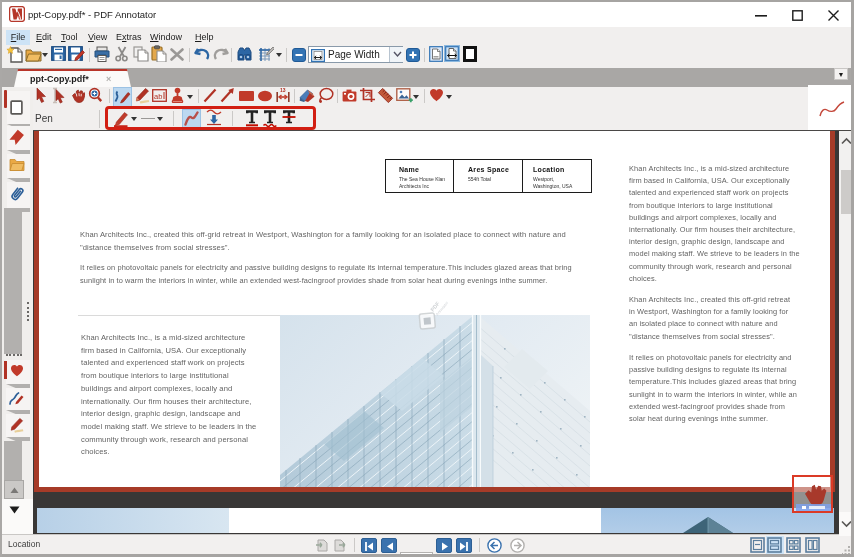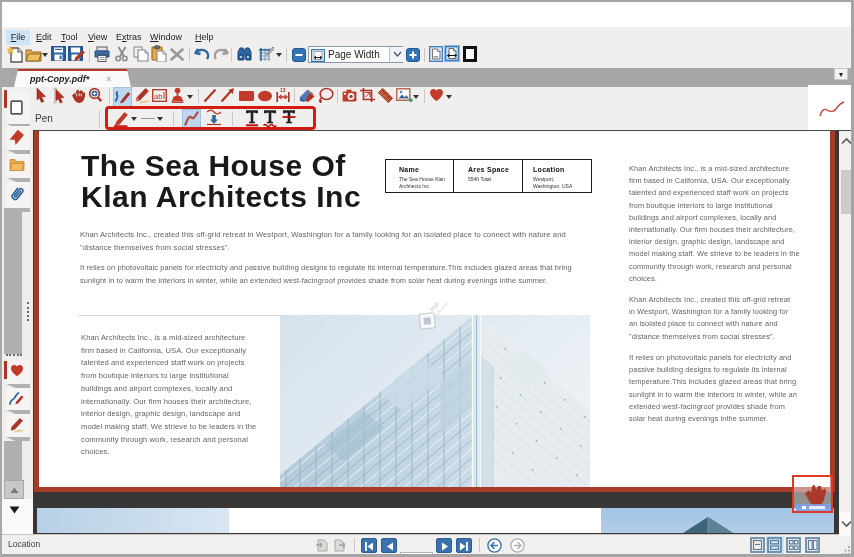--- a/index.html
+++ b/index.html
@@ -11,21 +11,21 @@
 #title-text { position:absolute; left:26px; top:7px; font-size:9.5px; color:#1c1c1c; }
 
 #menubar { position:absolute; left:0; top:25px; width:100%; height:18px; background:#f1efee; font-size:9px; color:#1c1c1c; }
 .mi { position:absolute; top:3px; height:28px; line-height:14px; }
 .mi u { text-decoration:underline; }
 
 #toolbar1, #toolbar2, #toolbar3 { position:absolute; left:-2px; top:-2px; width:0; height:0; }
 .barbg { position:absolute; left:0; width:100%; background:#f1efee; }
 
 #tabbar { position:absolute; left:0; top:66px; width:100%; height:19px; background:#a9a7a5; }
-#doctab { position:absolute; left:12px; top:1px; width:117px; height:18px; background:#fbfaf9; border-top:2px solid #b8352a; border-radius:5px 5px 0 0; clip-path:polygon(0 100%, 4px 0, calc(100% - 4px) 0, 100% 100%);font-style:italic; }
+#doctab { position:absolute; left:12px; top:1px; width:117px; height:18px; background:#fbfaf9; border-top:2px solid #b8352a; border-radius:5px 5px 0 0; clip-path:polygon(0 100%, 4px 0, calc(100% - 4px) 0, 100% 100%); }
 #doctab span { position:absolute; left:16px; top:3px; font-size:9px; font-weight:bold; color:#1c1c1c; }
 #doctab .x { position:absolute; left:92px; top:3px; font-size:9px; color:#b0aeac; font-weight:bold; }
 #tabmenu { position:absolute; left:832px; top:66px; width:14px; height:12px; background:#f4f2f1; border:1px solid #c9c7c5; font-size:7px; color:#1c1c1c; text-align:center; line-height:11px; }
 
 
 
 #penlabel { position:absolute; left:33px; top:111px; font-size:10px; color:#3a3a3a; }
 #redbox { position:absolute; left:103px; top:103.5px; width:211px; height:24px; border:3px solid #d21e12; border-radius:4px; }
 #strokeprev { position:absolute; left:806px; top:83px; width:46px; height:46.5px; background:#fff; }
 #darkline { position:absolute; left:31px; top:127.5px; width:819px; height:1.5px; background:#4a4846; }
@@ -47,20 +47,37 @@
 
 #statusbar { position:absolute; left:-2px; top:532px; width:856px; height:20px; background:#f2f0ef; border-top:1px solid #c9c7c5; }
 #statusbar .modified { position:absolute; left:8px; top:4px; font-size:8.5px; color:#3c3c3c; }
 #winbottom { position:absolute; left:-2px; top:551.5px; width:856px; height:3.5px; background:#a6a4a2; }
 .navbtn { position:absolute; top:3px; width:16px; height:15px; background:#3a72ae; border-radius:2px; border:1px solid #2d5f94; }
 #pageno { position:absolute; left:400px; top:17px; width:33px; height:15px; background:#fff; border:1px solid #b4b2b0; font-size:8.5px; color:#222; text-align:center; line-height:14px; }
 </style>
 </head>
 <body>
 <div id="win">
+  <div id="titlebar">
+    <svg class="abs" style="left:7px;top:4px;" width="16" height="16" viewBox="0 0 16 16">
+      <rect x="0.6" y="0.6" width="14.8" height="14.8" rx="2.4" fill="#fff" stroke="#b5372a" stroke-width="1.3"></rect>
+      <path d="M3 2.5h3.5l1 4.5 1.5-4.5h4v11h-3l-1-4-1.5 4H4.5z" fill="#b5372a"></path>
+      <path d="M6.5 2.5c2.5 2.5 4.5 6.5 5 11" stroke="#fff" stroke-width="1" fill="none"></path>
+    </svg>
+    <span id="title-text">ppt-Copy.pdf* - PDF Annotator</span>
+    <svg class="abs" style="left:753px;top:13px;" width="12" height="2" viewBox="0 0 12 2">
+        <rect width="12" height="1.6" fill="#1c1c1c"></rect>
+      </svg>
+    <svg class="abs" style="left:790px;top:8px;" width="11" height="11" viewBox="0 0 11 11">
+        <rect x="0.8" y="0.8" width="9.4" height="9.4" fill="none" stroke="#1c1c1c" stroke-width="1.4"></rect>
+      </svg>
+    <svg class="abs" style="left:825px;top:7px;" width="13" height="13" viewBox="0 0 13 13">
+        <path d="M1.5 1.5l10 10M11.5 1.5l-10 10" stroke="#1c1c1c" stroke-width="1.4"></path>
+      </svg>
+  </div>
   <div id="menubar">
     <span class="mi" style="left:4px; width:24px; background:#cde3f6; text-align:center;"><u>F</u>ile</span>
     <span class="mi" style="left:34px;"><u>E</u>dit</span>
     <span class="mi" style="left:59px;"><u>T</u>ool</span>
     <span class="mi" style="left:86px;"><u>V</u>iew</span>
     <span class="mi" style="left:114px;">E<u>x</u>tras</span>
     <span class="mi" style="left:148px;"><u>W</u>indow</span>
     <span class="mi" style="left:193px;"><u>H</u>elp</span>
   </div>
   <div class="barbg" style="top:43px;height:23px;"></div>
@@ -413,21 +430,20 @@
         </svg>
     </div>
     <div class="abs" style="left:0px;top:411px;width:33px;height:37px;background:#fbfaf9;"></div>
     <svg class="abs" style="left:7px;top:418px;" width="11" height="8" viewBox="0 0 11 8">
         <path d="M0.5 0.5h10L5.5 7.5z" fill="#1c1c1c"></path>
       </svg>
   </div>
   <div id="viewport">
     <div id="page">
         <div class="inner">
-      <div class="h1" style="left:81px; top:147.5px;">The Sea House Of<br>Klan Architects Inc</div>
       <div id="ptable">
         <div class="c" style="left:67px;"></div>
         <div class="c" style="left:136px;"></div>
         <div class="h" style="left:13px;">Name</div>
         <div class="h" style="left:82px;">Ares Space</div>
         <div class="h" style="left:147px;">Location</div>
         <div class="v" style="left:13px;">The Sea House Klan<br>Architects Inc</div>
         <div class="v" style="left:82px;">554ft Total</div>
         <div class="v" style="left:147px;">Westport,<br>Washington, USA</div>
       </div>

